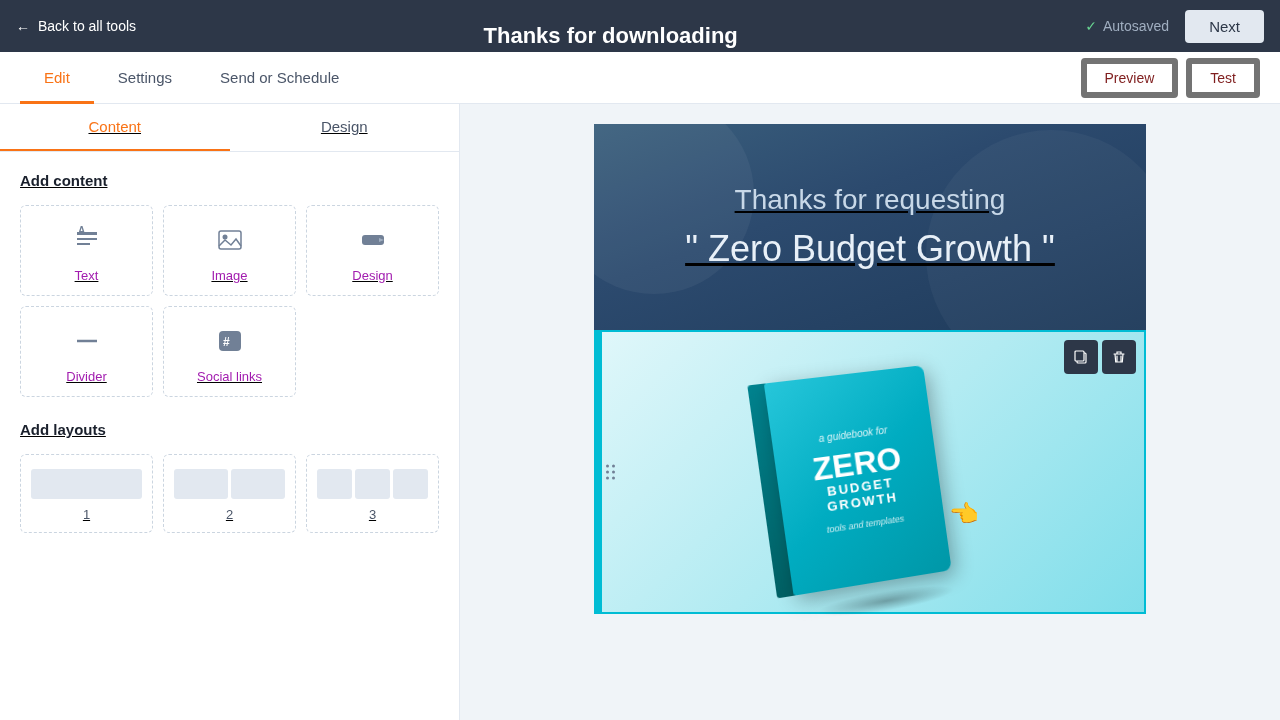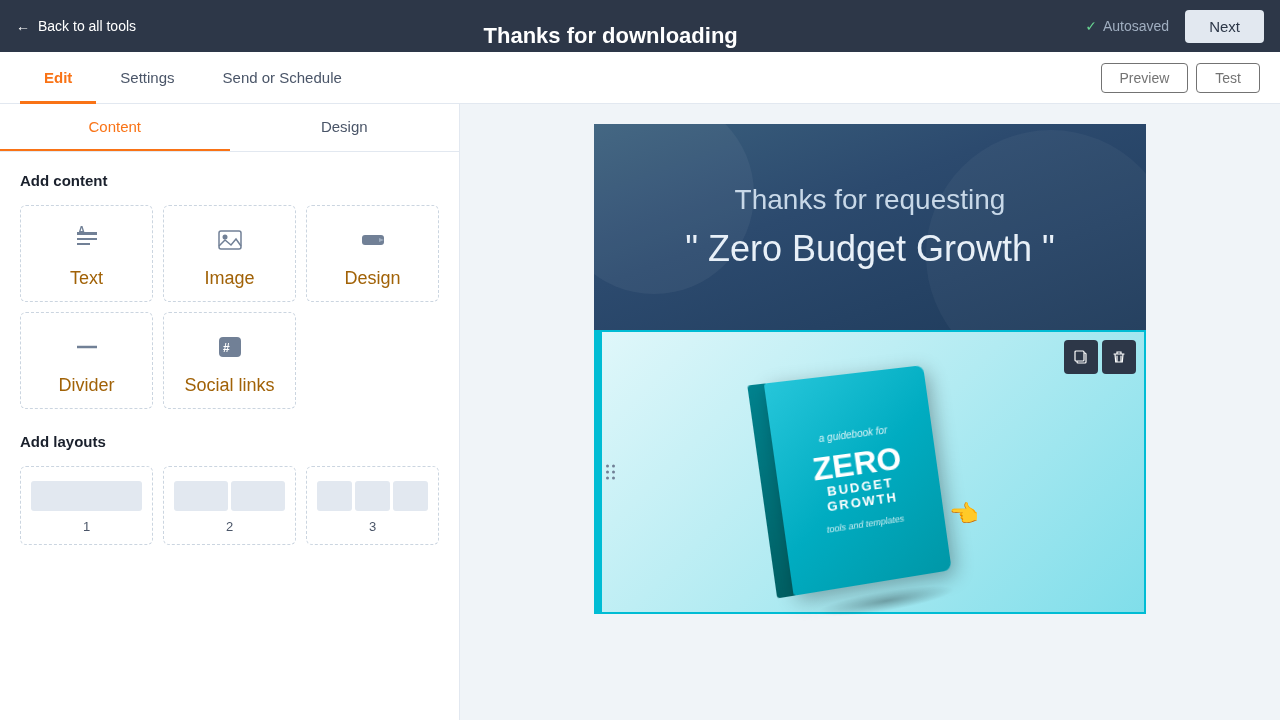--- a/index.html
+++ b/index.html
@@ -50,35 +50,35 @@
       font-size: 15px;
       color: #4a5568;
       cursor: pointer;
       border-bottom: 3px solid transparent;
       position: relative;
       top: 1px;
     }
     .nav-tab.active {
       color: #f97316;
       border-bottom: 3px solid #f97316;
-      font-weight: 700;
+      font-weight: 400;
     }
     .nav-tab-right-btns { display: flex; gap: 8px; }
     .outline-btn {
-      border: 1px solid #737373;
+      border: 6px solid #737373;
       background: white;
-      color: #737373;
+      color: #7f1d1d;
       padding: 6px 18px;
       border-radius: 4px;
       font-size: 14px;
       cursor: pointer;
     }
 
     
-    .main-layout { display: flex; height: calc(720px - 104px); }
+    .main-layout { display: flex; height: calc(720px - 104px); text-decoration: underline; }
 
     
     .sidebar {
       width: 460px;
       background: white;
       border-right: 1px solid #e2e8f0;
       overflow-y: auto;
     }
     .sidebar-tabs { display: flex; border-bottom: 1px solid #e2e8f0; }
     .sidebar-tab {
@@ -104,21 +104,21 @@
       border-radius: 6px;
       padding: 20px 10px 12px;
       display: flex;
       flex-direction: column;
       align-items: center;
       gap: 8px;
       cursor: pointer;
       background: white;
     }
     .content-card-icon { font-size: 22px; color: #718096; }
-    .content-card-label { font-size: 18px; color: #a16207; }
+    .content-card-label { font-size: 13px; color: #a21caf; }
 
     .layouts-grid { display: grid; grid-template-columns: repeat(3, 1fr); gap: 10px; }
     .layout-card {
       border: 1.5px dashed #cbd5e0;
       border-radius: 6px;
       padding: 14px 10px 10px;
       display: flex;
       flex-direction: column;
       align-items: center;
       gap: 8px;

